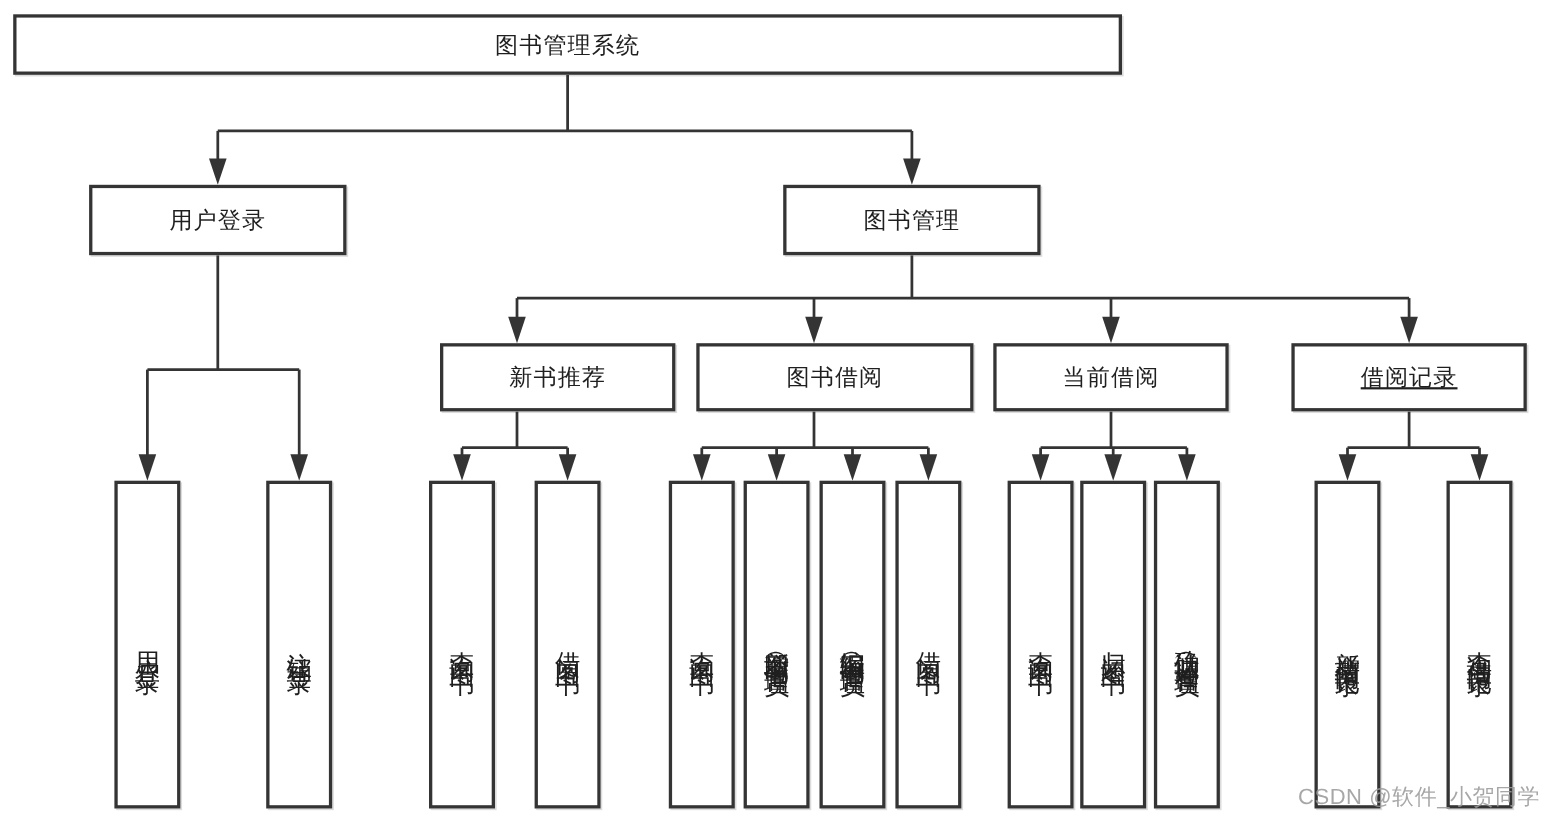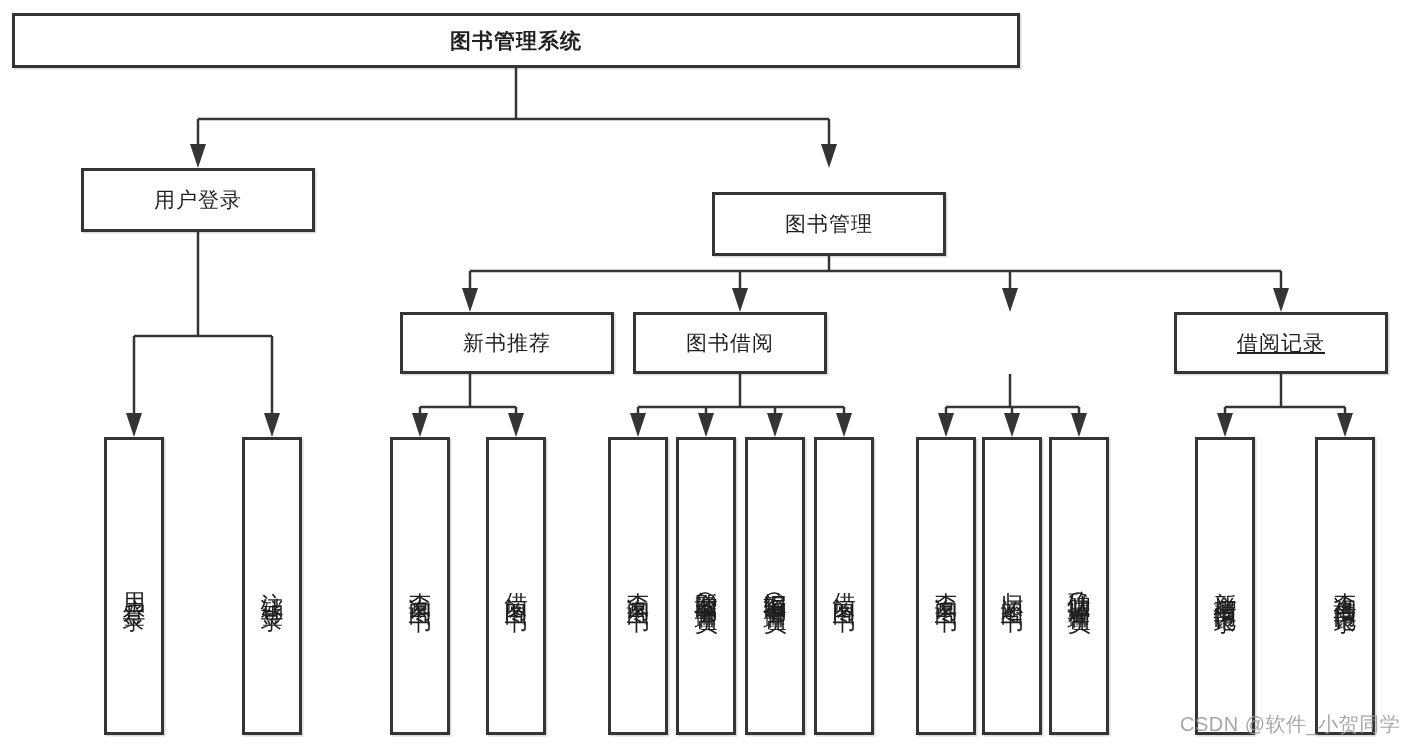--- a/index.html
+++ b/index.html
@@ -128,36 +128,39 @@
         <line x1="1281" y1="374" x2="1281" y2="407"></line>
         <line x1="1225" y1="407" x2="1345" y2="407"></line>
         <line x1="1225" y1="407" x2="1225" y2="417"></line>
         <polygon points="1217,413 1233,413 1225,437" stroke="none"></polygon>
         <line x1="1345" y1="407" x2="1345" y2="417"></line>
         <polygon points="1337,413 1353,413 1345,437" stroke="none"></polygon>
       </g>
     </g>
   </svg>
 
-  <div class="box hbox" style="left:12px; top:13px; width:1008px; height:55px;font-weight:bold;">
+  <div class="box hbox" style="left:12px; top:13px; width:1008px; height:55px;">
     <span class="label">图书管理系统</span>
   </div>
 
   <div class="box hbox" style="left:81px; top:168px; width:234px; height:64px;">
     <span class="label">用户登录</span>
   </div>
-  <div class="box hbox" style="left:712px; top:168px; width:234px; height:64px;margin-top:24px;">
+  <div class="box hbox" style="left:712px; top:168px; width:234px; height:64px;">
     <span class="label">图书管理</span>
   </div>
 
   <div class="box hbox" style="left:363px; top:312px; width:214px; height:62px;margin-left:37px;">
     <span class="label">新书推荐</span>
   </div>
-  <div class="box hbox" style="left:633px; top:312px; width:194px; height:62px;text-align:center;">
+  <div class="box hbox" style="left:633px; top:312px; width:252px; height:62px;text-align:center;">
     <span class="label">图书借阅</span>
+  </div>
+  <div class="box hbox" style="left:903px; top:312px; width:214px; height:62px;">
+    <span class="label">当前借阅</span>
   </div>
   <div class="box hbox" style="left:1174px; top:312px; width:214px; height:62px;text-decoration:underline;">
     <span class="label">借阅记录</span>
   </div>
 
   <div class="box vbox" style="left:104px; top:437px; width:60px; height:298px;">
     <span class="vtext">用户登录</span>
   </div>
   <div class="box vbox" style="left:242px; top:437px; width:60px; height:298px;">
     <span class="vtext">注销登录</span>

